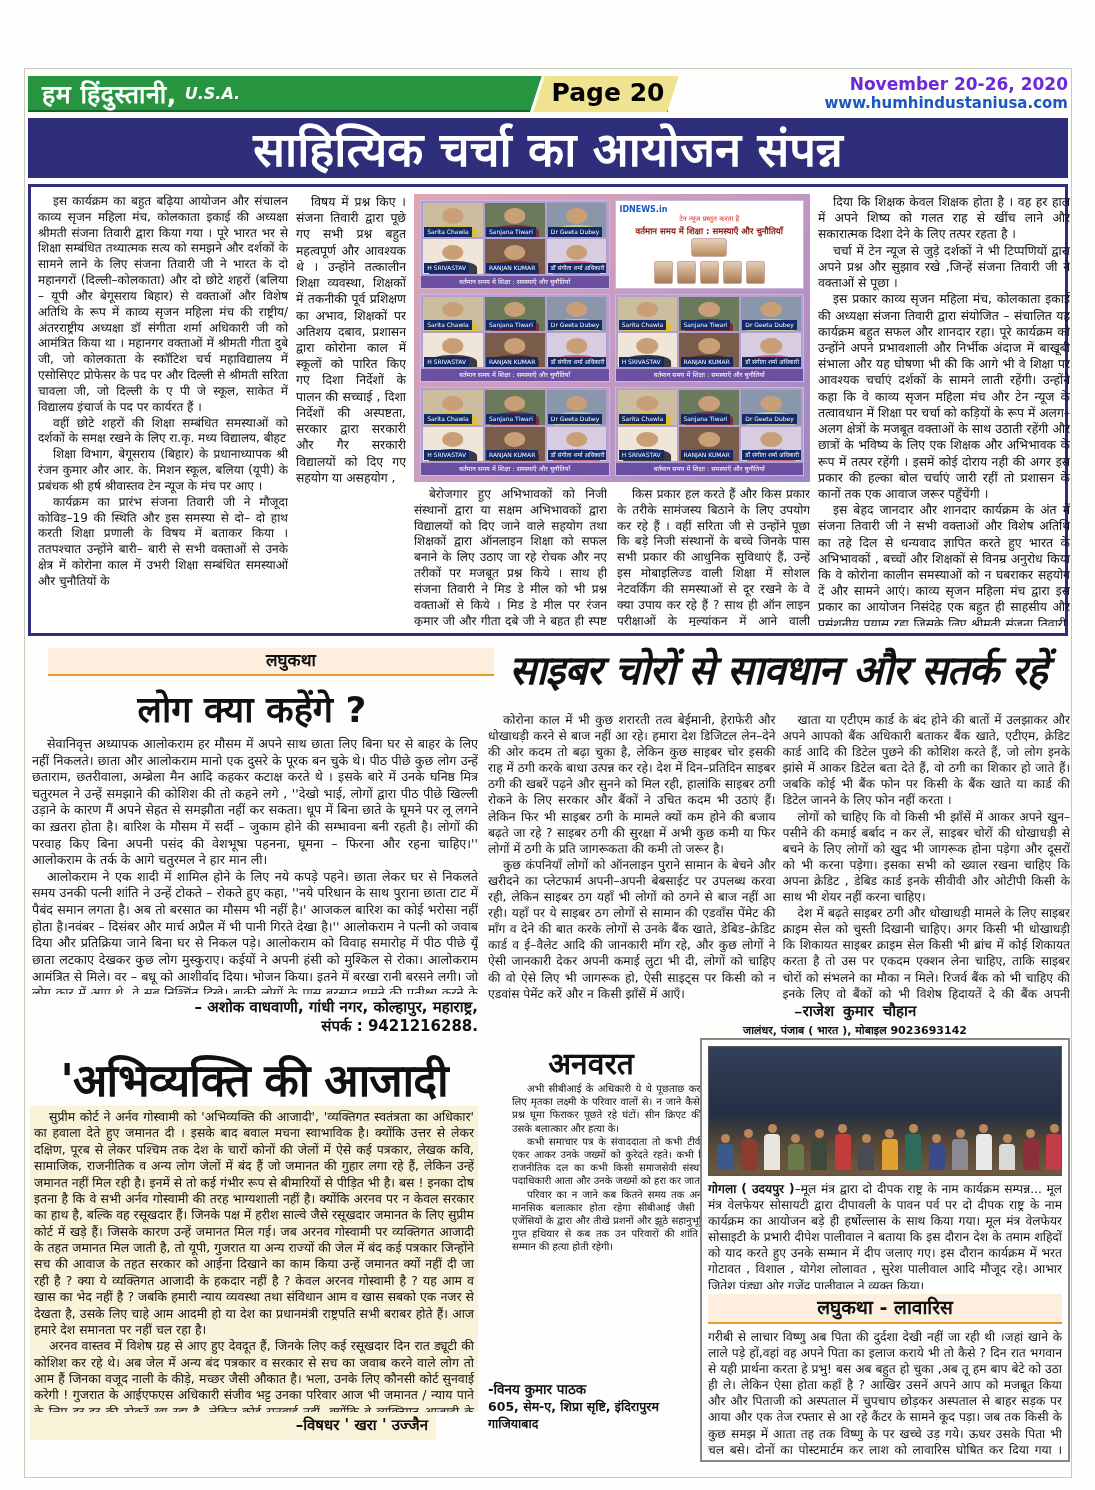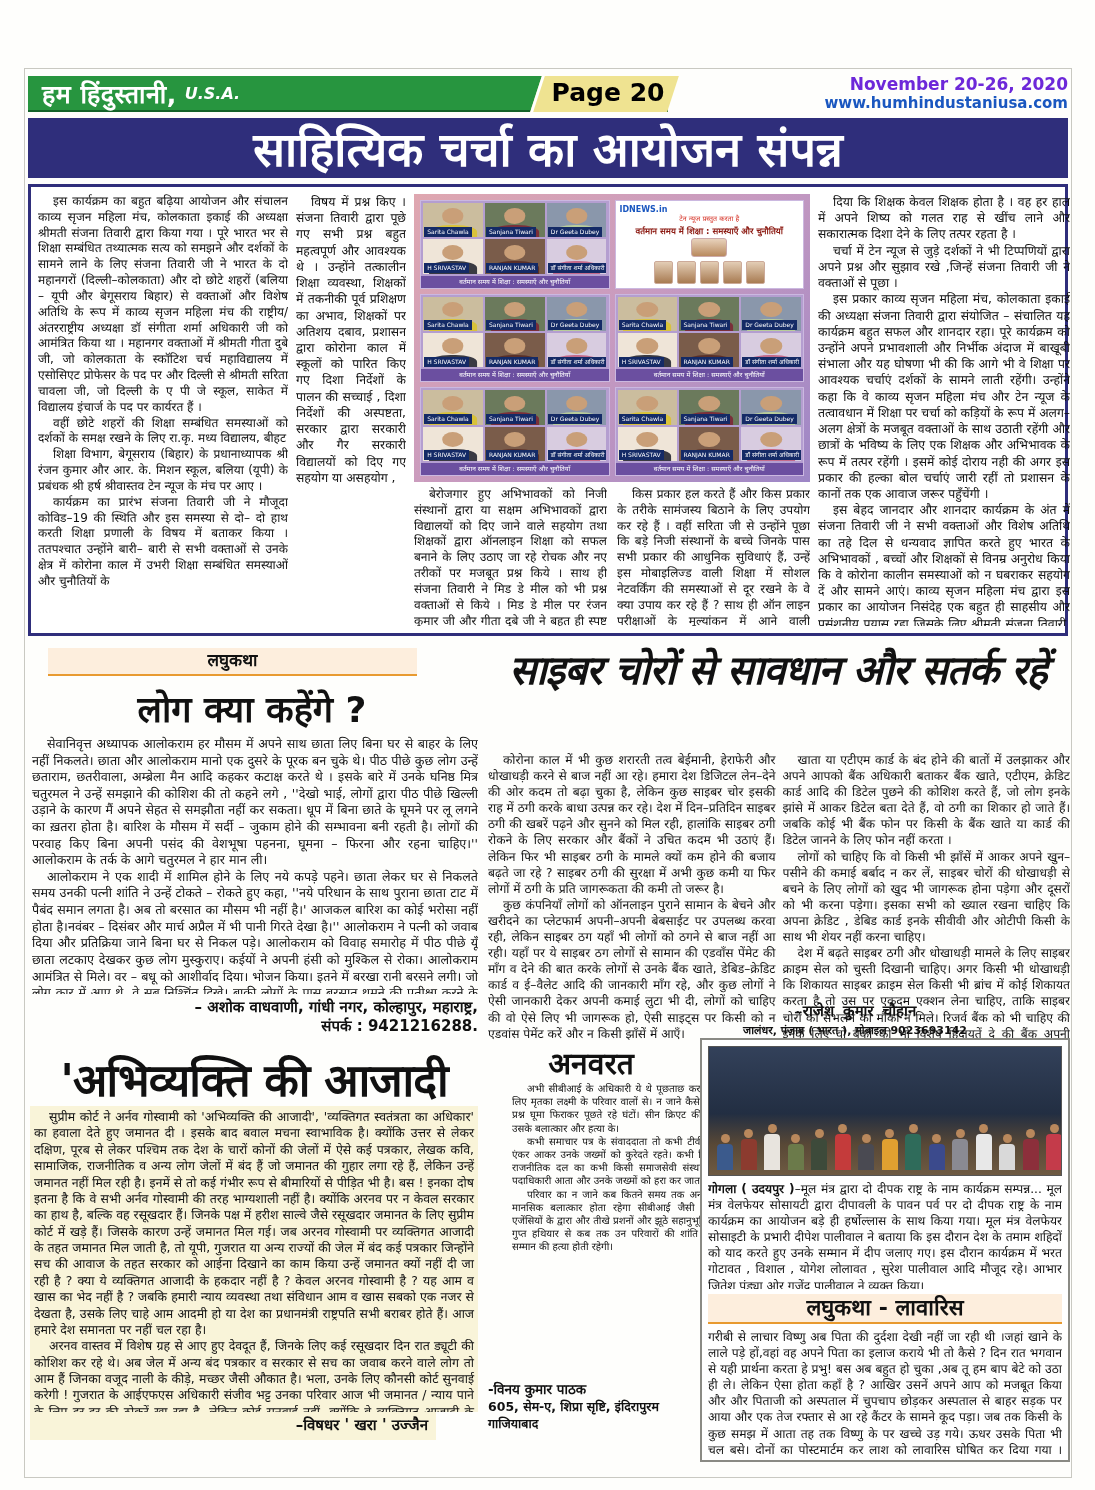--- a/index.html
+++ b/index.html
@@ -298,38 +298,38 @@
       </div>
     </div>
     <div class="body-text" style="font-size:12.3px;">
         <p>दिया कि शिक्षक केवल शिक्षक होता है । वह हर हाल में अपने शिष्य को गलत राह से खींच लाने और सकारात्मक दिशा देने के लिए तत्पर रहता है ।</p>
         <p>चर्चा में टेन न्यूज से जुड़े दर्शकों ने भी टिप्पणियों द्वारा अपने प्रश्न और सुझाव रखे ,जिन्हें संजना तिवारी जी ने वक्ताओं से पूछा ।</p>
         <p>इस प्रकार काव्य सृजन महिला मंच, कोलकाता इकाई की अध्यक्षा संजना तिवारी द्वारा संयोजित – संचालित यह कार्यक्रम बहुत सफल और शानदार रहा। पूरे कार्यक्रम को उन्होंने अपने प्रभावशाली और निर्भीक अंदाज में बाखूबी संभाला और यह घोषणा भी की कि आगे भी वे शिक्षा पर आवश्यक चर्चाएं दर्शकों के सामने लाती रहेंगी। उन्होंने कहा कि वे काव्य सृजन महिला मंच और टेन न्यूज के तत्वावधान में शिक्षा पर चर्चा को कड़ियों के रूप में अलग– अलग क्षेत्रों के मजबूत वक्ताओं के साथ उठाती रहेंगी और छात्रों के भविष्य के लिए एक शिक्षक और अभिभावक के रूप में तत्पर रहेंगी । इसमें कोई दोराय नही की अगर इस प्रकार की हल्का बोल चर्चाएं जारी रहीं तो प्रशासन के कानों तक एक आवाज जरूर पहुँचेंगी ।</p>
         <p>इस बेहद जानदार और शानदार कार्यक्रम के अंत में संजना तिवारी जी ने सभी वक्ताओं और विशेष अतिथि का तहे दिल से धन्यवाद ज्ञापित करते हुए भारत के अभिभावकों , बच्चों और शिक्षकों से विनम्र अनुरोध किया कि वे कोरोना कालीन समस्याओं को न घबराकर सहयोग दें और सामने आएं। काव्य सृजन महिला मंच द्वारा इस प्रकार का आयोजन निसंदेह एक बहुत ही साहसीय और प्रसंशनीय प्रयास रहा जिसके लिए श्रीमती संजना तिवारी, कोलकाता इकाई अध्यक्षा और डॉ संगीता शर्मा अधिकारी जी, राष्ट्रीय/अंतरराष्ट्रीय अध्यक्षा काव्य महिला मंच को बहुत– बहुत बधाई और हार्दिक शुभकामनाएं।</p>
       </div>
   </div>
 
-  <div class="abs kicker" style="left:48px;top:648px;width:369px;">लघुकथा</div>
+  <div class="abs kicker" style="left:48px;top:648px;width:406px;padding-left:40px;">लघुकथा</div>
   <div class="abs h-log">लोग क्या कहेंगे ?</div>
   <div class="abs body-text" style="left:32px;top:736px;width:446px;height:258px;font-size:12.6px;">
       <p>सेवानिवृत्त अध्यापक आलोकराम हर मौसम में अपने साथ छाता लिए बिना घर से बाहर के लिए नहीं निकलते। छाता और आलोकराम मानो एक दुसरे के पूरक बन चुके थे। पीठ पीछे कुछ लोग उन्हें छताराम, छतरीवाला, अम्ब्रेला मैन आदि कहकर कटाक्ष करते थे । इसके बारे में उनके घनिष्ठ मित्र चतुरमल ने उन्हें समझाने की कोशिश की तो कहने लगे , ''देखो भाई, लोगों द्वारा पीठ पीछे खिल्ली उड़ाने के कारण मैं अपने सेहत से समझौता नहीं कर सकता। धूप में बिना छाते के घूमने पर लू लगने का ख़तरा होता है। बारिश के मौसम में सर्दी – जुकाम होने की सम्भावना बनी रहती है। लोगों की परवाह किए बिना अपनी पसंद की वेशभूषा पहनना, घूमना – फिरना और रहना चाहिए।'' आलोकराम के तर्क के आगे चतुरमल ने हार मान ली।</p>
       <p>आलोकराम ने एक शादी में शामिल होने के लिए नये कपड़े पहने। छाता लेकर घर से निकलते समय उनकी पत्नी शांति ने उन्हें टोकते – रोकते हुए कहा, ''नये परिधान के साथ पुराना छाता टाट में पैबंद समान लगता है। अब तो बरसात का मौसम भी नहीं है।' आजकल बारिश का कोई भरोसा नहीं होता है।नवंबर – दिसंबर और मार्च अप्रैल में भी पानी गिरते देखा है।'' आलोकराम ने पत्नी को जवाब दिया और प्रतिक्रिया जाने बिना घर से निकल पड़े। आलोकराम को विवाह समारोह में पीठ पीछे यूँ छाता लटकाए देखकर कुछ लोग मुस्कुराए। कईयों ने अपनी हंसी को मुश्किल से रोका। आलोकराम आमंत्रित से मिले। वर – बधू को आशीर्वाद दिया। भोजन किया। इतने में बरखा रानी बरसने लगी। जो लोग कार में आए थे, वे सब निश्चिंत दिखे। बाकी लोगों के पास बरसात थमने की प्रतीक्षा करने के अलावा कोई विकल्प नहीं था। आत्माराम ने अपना छाता खोला और बेफिक्र होकर चल पड़े अपने घर की ओर।</p>
     </div>
   <div class="abs byline" style="left:32px;top:996px;width:446px;font-size:15px;">– अशोक वाधवाणी, गांधी नगर, कोल्हापुर, महाराष्ट्र,</div>
   <div class="abs byline" style="left:32px;top:1015px;width:446px;font-size:15px;">संपर्क : 9421216288.</div>
 
   <div class="abs h-abhi">'अभिव्यक्ति की आजादी</div>
   <div class="abs body-text creambg" style="left:30px;top:1106px;width:448px;height:306px;font-size:12.4px;padding:3px 4px;box-sizing:border-box;">
       <p>सुप्रीम कोर्ट ने अर्नव गोस्वामी को 'अभिव्यक्ति की आजादी', 'व्यक्तिगत स्वतंत्रता का अधिकार' का हवाला देते हुए जमानत दी । इसके बाद बवाल मचना स्वाभाविक है। क्योंकि उत्तर से लेकर दक्षिण, पूरब से लेकर पश्चिम तक देश के चारों कोनों की जेलों में ऐसे कई पत्रकार, लेखक कवि, सामाजिक, राजनीतिक व अन्य लोग जेलों में बंद हैं जो जमानत की गुहार लगा रहे हैं, लेकिन उन्हें जमानत नहीं मिल रही है। इनमें से तो कई गंभीर रूप से बीमारियों से पीड़ित भी है। बस ! इनका दोष इतना है कि वे सभी अर्नव गोस्वामी की तरह भाग्यशाली नहीं है। क्योंकि अरनव पर न केवल सरकार का हाथ है, बल्कि वह रसूखदार हैं। जिनके पक्ष में हरीश साल्वे जैसे रसूखदार जमानत के लिए सुप्रीम कोर्ट में खड़े हैं। जिसके कारण उन्हें जमानत मिल गई। जब अरनव गोस्वामी पर व्यक्तिगत आजादी के तहत जमानत मिल जाती है, तो यूपी, गुजरात या अन्य राज्यों की जेल में बंद कई पत्रकार जिन्होंने सच की आवाज के तहत सरकार को आईना दिखाने का काम किया उन्हें जमानत क्यों नहीं दी जा रही है ? क्या ये व्यक्तिगत आजादी के हकदार नहीं है ? केवल अरनव गोस्वामी है ? यह आम व खास का भेद नहीं है ? जबकि हमारी न्याय व्यवस्था तथा संविधान आम व खास सबको एक नजर से देखता है, उसके लिए चाहे आम आदमी हो या देश का प्रधानमंत्री राष्ट्रपति सभी बराबर होते हैं। आज हमारे देश समानता पर नहीं चल रहा है।</p>
       <p>अरनव वास्तव में विशेष ग्रह से आए हुए देवदूत हैं, जिनके लिए कई रसूखदार दिन रात ड्यूटी की कोशिश कर रहे थे। अब जेल में अन्य बंद पत्रकार व सरकार से सच का जवाब करने वाले लोग तो आम हैं जिनका वजूद नाली के कीड़े, मच्छर जैसी औकात है। भला, उनके लिए कौनसी कोर्ट सुनवाई करेगी ! गुजरात के आईएफएस अधिकारी संजीव भट्ट उनका परिवार आज भी जमानत / न्याय पाने के लिए दर-दर की ठोकरें खा रहा है, लेकिन कोई सुनवाई नहीं, क्योंकि वे व्यक्तिगत आजादी के अधिकार की श्रेणी में नहीं आते हैं । अब सुप्रीम कोर्ट का यह कहना है कि अरनव गोस्वामी की टीवी डिबेट्स जिसको देखना है, वह देखें तो फिर कृपाल कामरा के ट्विटर पर भी यह बात लागू होती है कि जिन्हें उनके ट्वीट पढ़ना है पढ़ें, अन्यथा रद्दी की टोकरी में डाल दें। फिर उन पर अवमानना की बात कैसे ? अर्नब को जेल में जमानत दी गई है, क्या सुप्रीम कोर्ट अन्य गुनाह पर भी जेल में बंद लोगों को जमानत देगी ? क्योंकि एक को दुलार तो दूसरे के साथ दुत्कार, ना तो न्याय का हिस्सा है, ना संविधान का। जब हमारा संविधान समानता की बात करता है, तो फिर समानता कहां गई ? अरनव गोस्वामी का मामला इसका जीता जागता प्रमाण है।</p>
     </div>
   <div class="abs byline creambg" style="left:30px;top:1412px;width:406px;font-size:15px;padding:2px 8px 6px 0;box-sizing:border-box;">–विषधर ' खरा ' उज्जैन</div>
 
   <div class="abs h-cyber">साइबर चोरों से सावधान और सतर्क रहें</div>
-  <div class="abs" style="left:488px;top:752px;width:582px;height:288px;display:grid;grid-template-columns:1fr 1fr;gap:7px;">
+  <div class="abs" style="left:488px;top:712px;width:582px;height:288px;display:grid;grid-template-columns:1fr 1fr;gap:7px;">
     <div class="body-text" style="font-size:12.2px;">
         <p>कोरोना काल में भी कुछ शरारती तत्व बेईमानी, हेराफेरी और धोखाधड़ी करने से बाज नहीं आ रहे। हमारा देश डिजिटल लेन–देने की ओर कदम तो बढ़ा चुका है, लेकिन कुछ साइबर चोर इसकी राह में ठगी करके बाधा उत्पन्न कर रहे। देश में दिन–प्रतिदिन साइबर ठगी की खबरें पढ़ने और सुनने को मिल रही, हालांकि साइबर ठगी रोकने के लिए सरकार और बैंकों ने उचित कदम भी उठाएं हैं। लेकिन फिर भी साइबर ठगी के मामले क्यों कम होने की बजाय बढ़ते जा रहे ? साइबर ठगी की सुरक्षा में अभी कुछ कमी या फिर लोगों में ठगी के प्रति जागरूकता की कमी तो जरूर है।</p>
         <p>कुछ कंपनियाँ लोगों को ऑनलाइन पुराने सामान के बेचने और खरीदने का प्लेटफार्म अपनी–अपनी बेबसाईट पर उपलब्ध करवा रही, लेकिन साइबर ठग यहाँ भी लोगों को ठगने से बाज नहीं आ रही। यहाँ पर ये साइबर ठग लोगों से सामान की एडवाँस पेंमेट की माँग व देने की बात करके लोगों से उनके बैंक खाते, डेबिड–क्रेडिट कार्ड व ई–वैलेट आदि की जानकारी माँग रहे, और कुछ लोगों ने ऐसी जानकारी देकर अपनी कमाई लुटा भी दी, लोगों को चाहिए की वो ऐसे लिए भी जागरूक हो, ऐसी साइट्स पर किसी को न एडवांस पेमेंट करें और न किसी झाँसें में आएँ।</p>
       </div>
     <div class="body-text" style="font-size:12.2px;">
         <p>खाता या एटीएम कार्ड के बंद होने की बातों में उलझाकर और अपने आपको बैंक अधिकारी बताकर बैंक खाते, एटीएम, क्रेडिट कार्ड आदि की डिटेल पुछने की कोशिश करते हैं, जो लोग इनके झांसे में आकर डिटेल बता देते हैं, वो ठगी का शिकार हो जाते हैं। जबकि कोई भी बैंक फोन पर किसी के बैंक खाते या कार्ड की डिटेल जानने के लिए फोन नहीं करता ।</p>
         <p>लोगों को चाहिए कि वो किसी भी झाँसें में आकर अपने खुन–पसीने की कमाई बर्बाद न कर लें, साइबर चोरों की धोखाधड़ी से बचने के लिए लोगों को खुद भी जागरूक होना पड़ेगा और दूसरों को भी करना पड़ेगा। इसका सभी को ख्याल रखना चाहिए कि अपना क्रेडिट , डेबिड कार्ड इनके सीवीवी और ओटीपी किसी के साथ भी शेयर नहीं करना चाहिए।</p>
         <p>देश में बढ़ते साइबर ठगी और धोखाधड़ी मामले के लिए साइबर क्राइम सेल को चुस्ती दिखानी चाहिए। अगर किसी भी धोखाधड़ी कि शिकायत साइबर क्राइम सेल किसी भी ब्रांच में कोई शिकायत करता है तो उस पर एकदम एक्शन लेना चाहिए, ताकि साइबर चोरों को संभलने का मौका न मिले। रिजर्व बैंक को भी चाहिए की इनके लिए वो बैंकों को भी विशेष हिदायतें दे की बैंक अपनी कार्यप्रणाली को ज्यादा से ज्यादा सुरक्षित बनाएं, खासतौर पर ऑनलाइन ट्रांजेक्शन के लिए।</p>
       </div>
   </div>
@@ -404,19 +404,19 @@
           <div class="fb" style="background: rgb(140, 47, 59); height: 31px;"></div>
         </div>
         <div class="fig" style="left: 335px;">
           <div class="fh"></div>
           <div class="fb" style="background: rgb(196, 59, 74); height: 36px;"></div>
         </div>
       </div>
     <div class="body-text" style="font-size:12.2px;height:108px;flex:none;">
       <b>गोगला ( उदयपुर  )</b><span>–मूल मंत्र द्वारा दो दीपक राष्ट्र  के नाम कार्यक्रम सम्पन्न... मूल मंत्र वेलफेयर सोसायटी द्वारा    दीपावली के पावन पर्व पर दो दीपक  राष्ट्र के नाम कार्यक्रम का आयोजन बड़े ही हर्षोल्लास के साथ किया गया। मूल मंत्र वेलफेयर सोसाइटी के प्रभारी  दीपेश पालीवाल ने बताया  कि   इस दौरान  देश के तमाम शहिदों को याद करते हुए उनके  सम्मान में  दीप जलाए गए। इस दौरान कार्यक्रम में भरत गोटावत , विशाल , योगेश लोलावत , सुरेश पालीवाल आदि मौजूद रहे। आभार जितेश पंड्या ओर गजेंद्र पालीवाल ने व्यक्त किया।</span>
     </div>
-    <div class="kicker" style="font-size:22px;height:28px;line-height:27px;flex:none;">लघुकथा - लावारिस</div>
+    <div class="kicker" style="font-size:19px;height:28px;line-height:27px;flex:none;">लघुकथा - लावारिस</div>
     <div class="body-text" style="font-size:12.2px;flex:1;">
       <span>गरीबी से लाचार विष्णु अब पिता की दुर्दशा देखी नहीं जा रही थी ।जहां खाने के लाले पड़े हों,वहां वह अपने पिता का इलाज कराये भी तो कैसे ? दिन रात भगवान से यही प्रार्थना करता हे प्रभु! बस अब बहुत हो चुका ,अब तू हम बाप बेटे को उठा ही ले। लेकिन ऐसा होता कहाँ है ? आखिर उसनें अपने आप को मजबूत किया और और पिताजी को अस्पताल में चुपचाप छोड़कर अस्पताल से बाहर सड़क पर आया और एक तेज रफ्तार से आ रहे कैंटर के सामने कूद पड़ा। जब तक किसी के कुछ समझ में आता तह तक विष्णु के पर खच्चे उड़ गये। ऊधर उसके पिता भी चल बसे। दोनों का पोस्टमार्टम कर लाश को लावारिस घोषित कर दिया गया  । प्रशासन ने दोनों का अंतिम संस्कार करवा दिया।</span>
       
     </div>
   </div>
 </div>
 
 </body></html>

